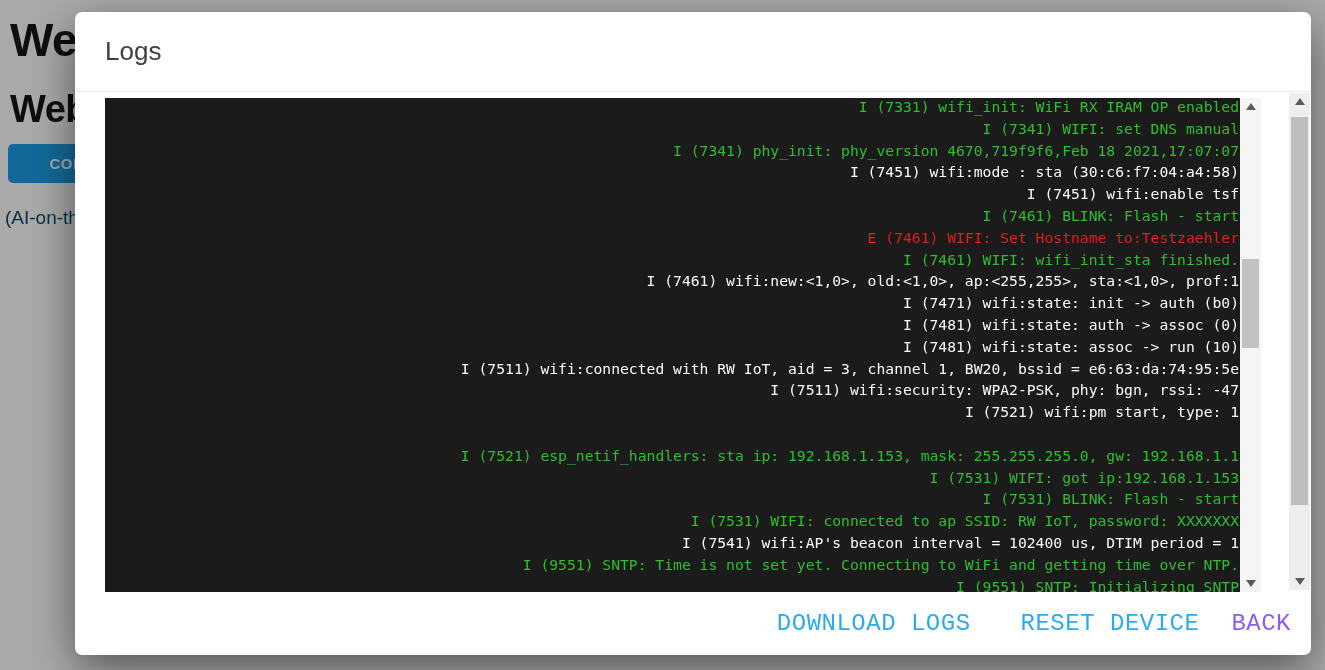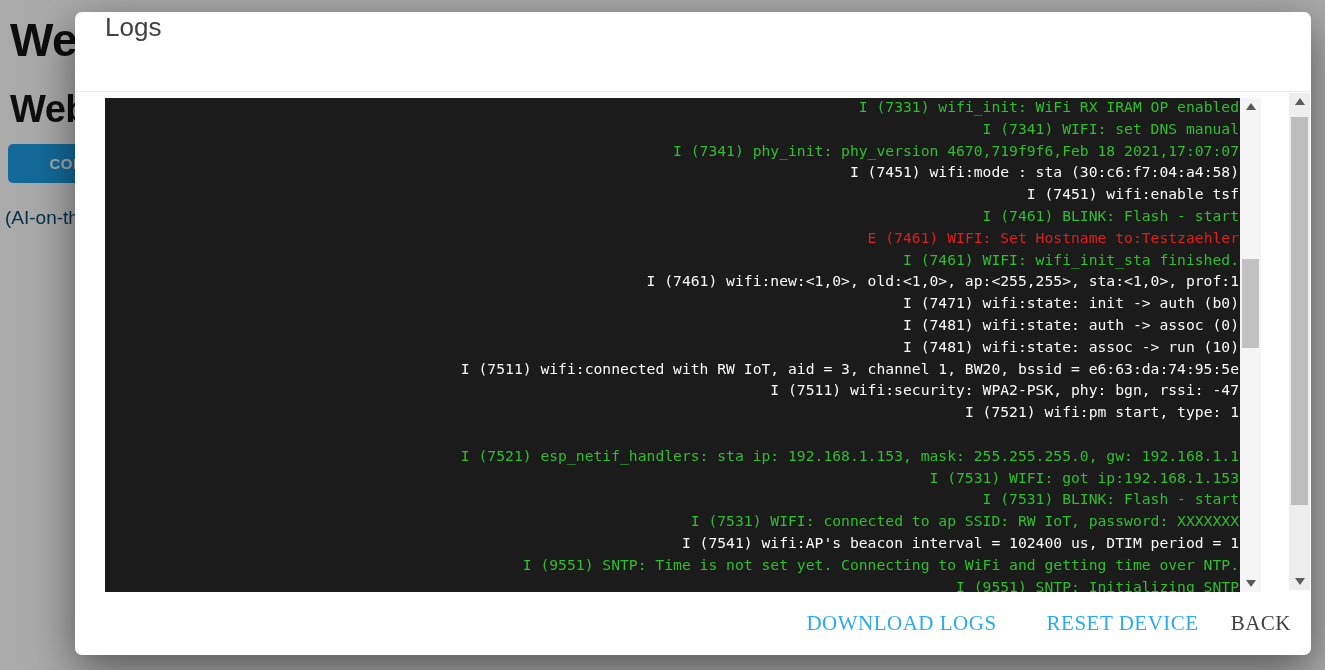--- a/index.html
+++ b/index.html
@@ -11,25 +11,25 @@
   .bg-h2 { position:absolute; left:10px; top:88px; font-size:38px; line-height:42px; font-weight:700; color:#161616; letter-spacing:-0.5px; }
   .connect-btn { position:absolute; left:8px; top:144px; width:118px; height:39px; border:none; border-radius:5px;
                  background:#1da0e8; color:#ffffff; font-family:inherit; font-size:15px; font-weight:700; letter-spacing:0.6px; text-align:center; }
   .bg-caption { position:absolute; left:5px; top:207px; font-size:19px; color:#0c4a6e; }
 
   .overlay { position:absolute; left:0; top:0; width:100%; height:100%; background:rgba(0,0,0,0.335); }
 
   
   .modal { position:absolute; left:75px; top:12px; width:1236px; height:643px; background:#ffffff; border-radius:7px;
            box-shadow:0 14px 45px rgba(0,0,0,0.5); }
-  .modal-header { height:80px; display:flex; align-items:flex-start; padding:0 30px; border-bottom:1px solid #ececec; }
+  .modal-header { height:80px; display:flex; align-items:center; padding:0 30px; border-bottom:1px solid #ececec; }
   .dialog-title { font-size:26px; font-weight:400; color:#404040; }
   .modal-body { position:relative; height:500px; }
   .modal-footer { height:63px; display:flex; justify-content:flex-end; align-items:center; gap:32px; padding:0 20px; }
-  .action-btn { background:none; border:none; font-family:Liberation Serif, serif; font-size:21px; font-weight:400; letter-spacing:0.5px;
+  .action-btn { background:none; border:none; font-family:Liberation Mono, monospace; font-size:24px; font-weight:400; letter-spacing:0.5px;
                 color:#2baaf2; cursor:pointer; white-space:nowrap; }
 
   
   .log-panel { position:absolute; left:30px; top:6px; width:1156px; height:494px; background:#1b1b1b; overflow:hidden; }
   .log-lines { position:absolute; left:18px; top:-2px; right:22px; white-space:pre;text-align:right; }
   .log-line { font-family:"DejaVu Sans Mono", monospace; font-size:14.7px; line-height:21.8px; height:21.8px; }
 
   
   .sb { position:absolute; width:21px; }
   .sb-inner { right:0; top:0; bottom:0; background:#f5f5f5; }
@@ -83,16 +83,16 @@
         <div class="sb-thumb thumb-outer"></div>
         <div class="sb-btn down">
             <div class="tri-down"></div>
           </div>
       </div>
     </div>
 
     <div class="modal-footer">
       <button class="action-btn" style="color: rgb(43, 170, 242);">DOWNLOAD LOGS</button>
       <button class="action-btn" style="color: rgb(43, 170, 242); margin-left: 18px;">RESET DEVICE</button>
-      <button class="action-btn" style="color: #404040;">BACK</button>
+      <button class="action-btn" style="color: #8b5cf6;">BACK</button>
     </div>
   </div>
 </div>
 
 </body></html>

